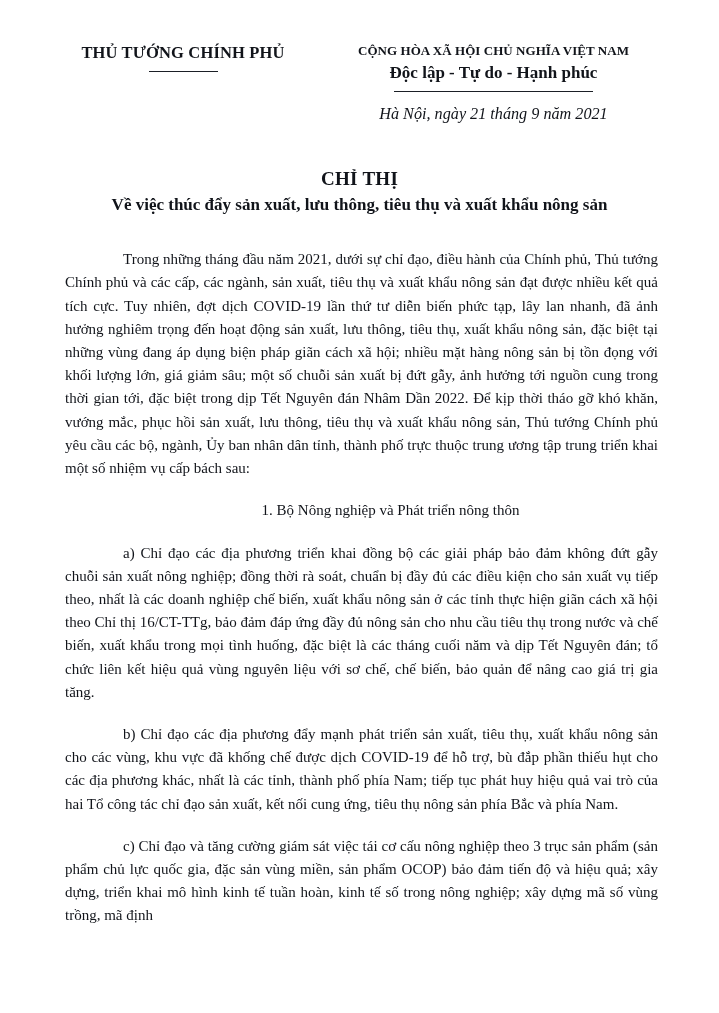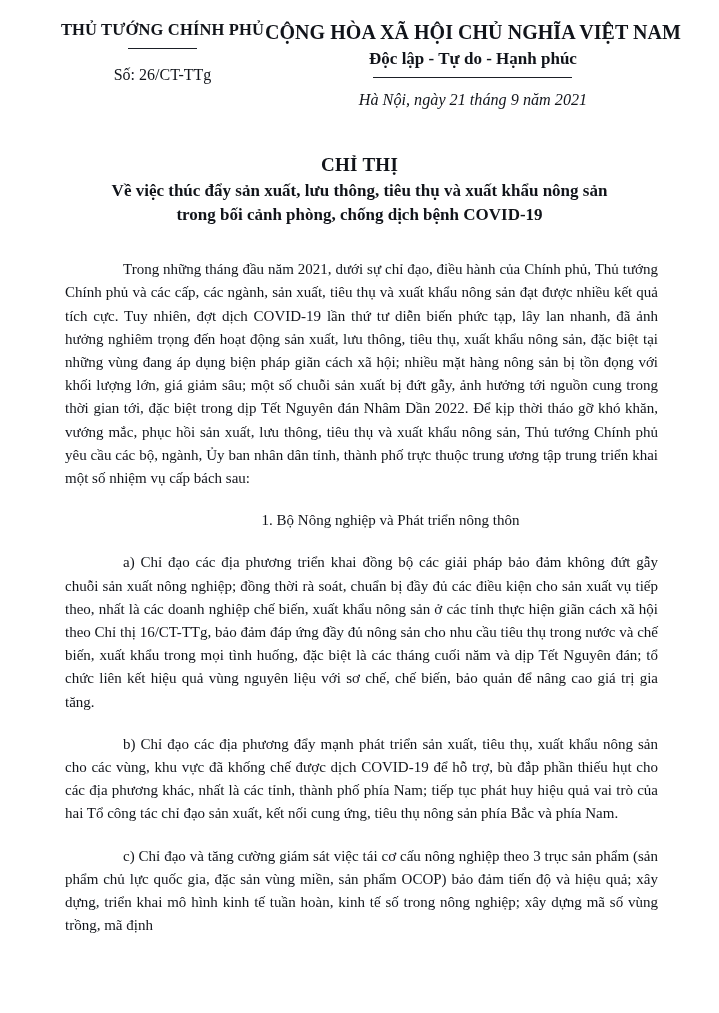--- a/index.html
+++ b/index.html
@@ -23,41 +23,41 @@
     height: 1013px;
     box-sizing: border-box;
     padding: 0;
     background: #ffffff;
   }
 
   
   .doc-header {
     display: flex;
     align-items: flex-start;
-    padding-top: 20px;
+    padding-top: 43px;
   }
   .hdr-col-left {
     width: 246px;
     margin-left: 60px;
     text-align: center;
   }
   .hdr-col-right {
     flex: 1;
     text-align: center;
     margin-right: 38px;
   }
   .hdr-org {
     font-size: 16.5px;
     font-weight: bold;
     letter-spacing: 0.15px;
     line-height: 1.22;
     white-space: nowrap;
   }
   .hdr-nation {
-    font-size: 20px;
+    font-size: 13px;
     font-weight: bold;
     letter-spacing: 0.05px;
     line-height: 1.25;
     white-space: nowrap;
   }
   .hdr-motto {
     font-size: 17px;
     font-weight: bold;
     line-height: 1.3;
     margin-top: 3px;
@@ -136,37 +136,35 @@
 </head>
 <body>
 
 <div class="page">
 
   <div class="doc-header">
 
     <div class="hdr-col-left">
       <div class="hdr-org">THỦ TƯỚNG CHÍNH PHỦ</div>
       <div class="rule rule-left"></div>
-      <div class="hdr-number">Số: 26/CT-TTg</div>
     </div>
 
     <div class="hdr-col-right">
       <div class="hdr-nation">CỘNG HÒA XÃ HỘI CHỦ NGHĨA VIỆT NAM</div>
       <div class="hdr-motto">Độc lập - Tự do - Hạnh phúc</div>
       <div class="rule rule-right"></div>
       <div class="hdr-date">Hà Nội, ngày 21 tháng 9 năm 2021</div>
     </div>
 
   </div>
 
   <div class="doc-title-block">
     <div class="doc-title">CHỈ THỊ</div>
     <div class="doc-subtitle">
       <span class="sub-line">Về việc thúc đẩy sản xuất, lưu thông, tiêu thụ và xuất khẩu nông sản</span>
-      <span class="sub-line">trong bối cảnh phòng, chống dịch bệnh COVID-19</span>
     </div>
   </div>
 
   <div class="doc-body">
 
     <p class="para para-intro">Trong những tháng đầu năm 2021, dưới sự chỉ đạo, điều hành của Chính phủ, Thủ tướng Chính phủ và các cấp, các ngành, sản xuất, tiêu thụ và xuất khẩu nông sản đạt được nhiều kết quả tích cực. Tuy nhiên, đợt dịch COVID-19 lần thứ tư diễn biến phức tạp, lây lan nhanh, đã ảnh hưởng nghiêm trọng đến hoạt động sản xuất, lưu thông, tiêu thụ, xuất khẩu nông sản, đặc biệt tại những vùng đang áp dụng biện pháp giãn cách xã hội; nhiều mặt hàng nông sản bị tồn đọng với khối lượng lớn, giá giảm sâu; một số chuỗi sản xuất bị đứt gẫy, ảnh hưởng tới nguồn cung trong thời gian tới, đặc biệt trong dịp Tết Nguyên đán Nhâm Dần 2022. Để kịp thời tháo gỡ khó khăn, vướng mắc, phục hồi sản xuất, lưu thông, tiêu thụ và xuất khẩu nông sản, Thủ tướng Chính phủ yêu cầu các bộ, ngành, Ủy ban nhân dân tỉnh, thành phố trực thuộc trung ương tập trung triển khai một số nhiệm vụ cấp bách sau:</p>
 
     <p class="para para-heading">1. Bộ Nông nghiệp và Phát triển nông thôn</p>
 
     <p class="para para-item">a) Chỉ đạo các địa phương triển khai đồng bộ các giải pháp bảo đảm không đứt gẫy chuỗi sản xuất nông nghiệp; đồng thời rà soát, chuẩn bị đầy đủ các điều kiện cho sản xuất vụ tiếp theo, nhất là các doanh nghiệp chế biến, xuất khẩu nông sản ở các tỉnh thực hiện giãn cách xã hội theo Chỉ thị 16/CT-TTg, bảo đảm đáp ứng đầy đủ nông sản cho nhu cầu tiêu thụ trong nước và chế biến, xuất khẩu trong mọi tình huống, đặc biệt là các tháng cuối năm và dịp Tết Nguyên đán; tổ chức liên kết hiệu quả vùng nguyên liệu với sơ chế, chế biến, bảo quản để nâng cao giá trị gia tăng.</p>

